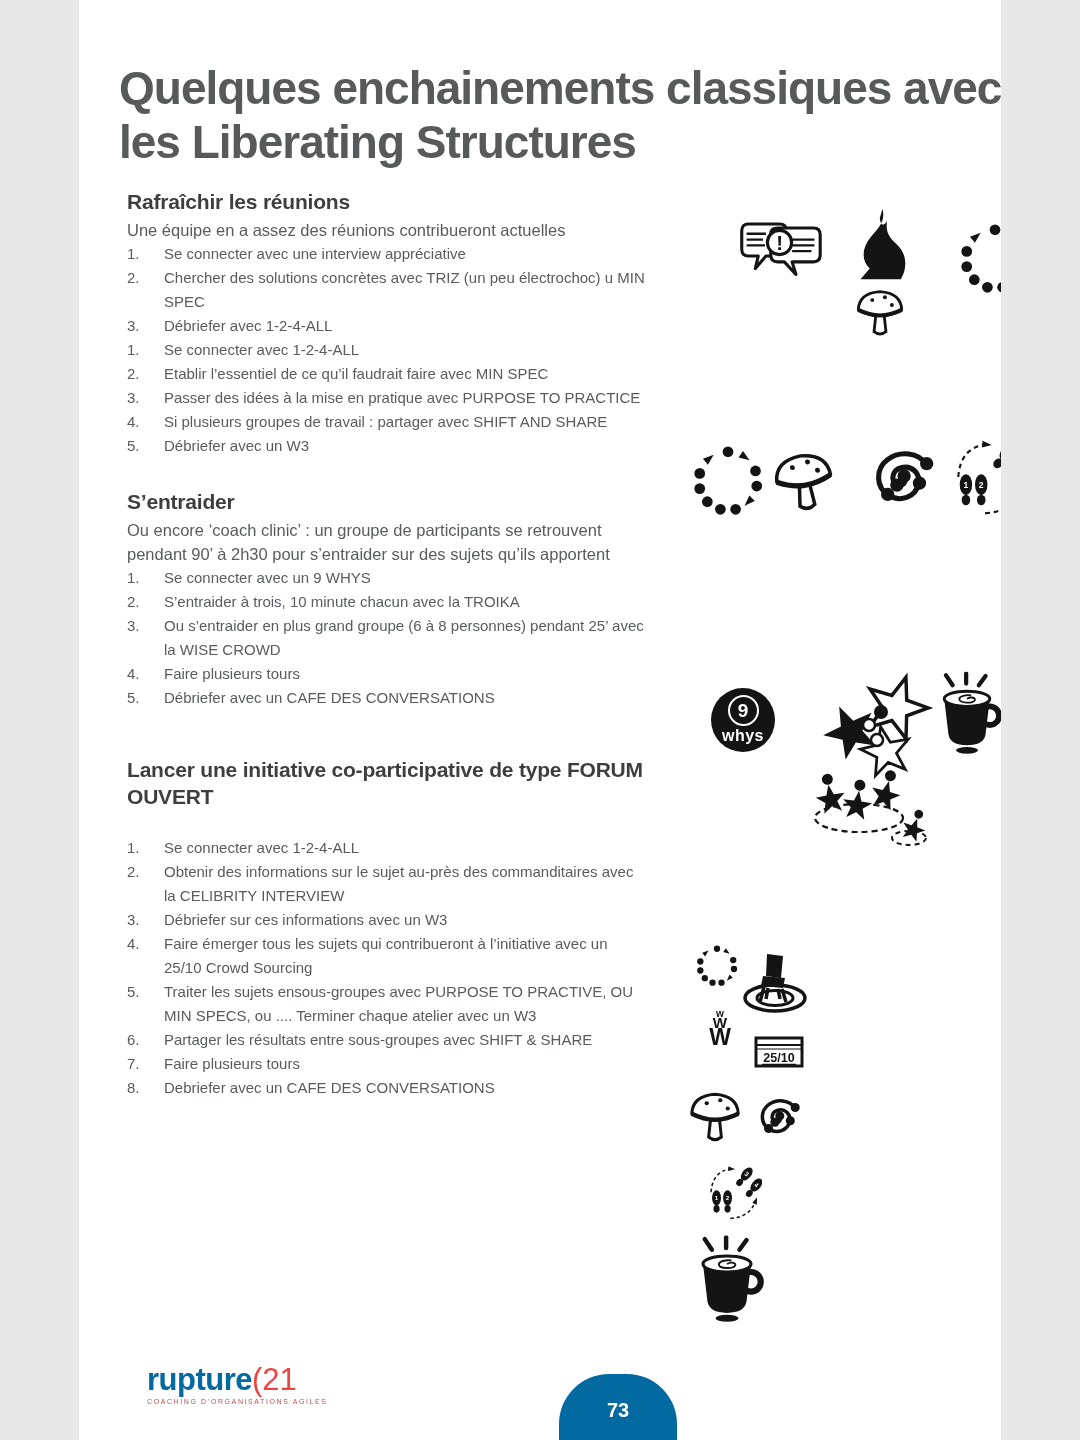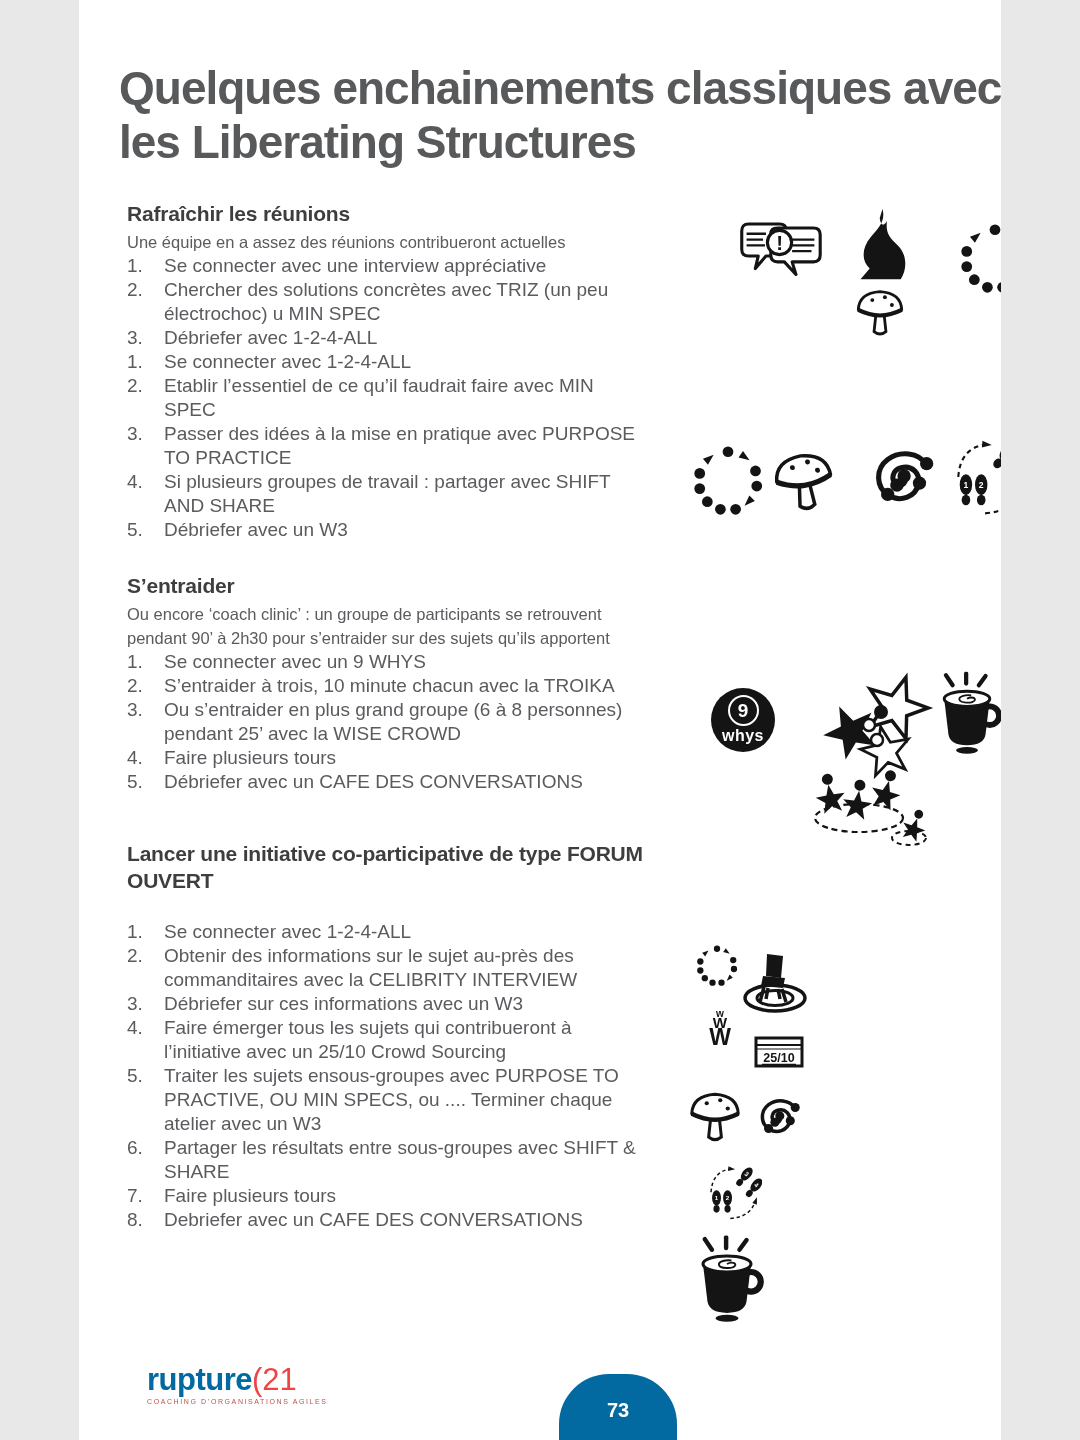--- a/index.html
+++ b/index.html
@@ -1,27 +1,27 @@
 <!DOCTYPE html>
 <html><head>
 <meta charset="utf-8">
 <style>
   html,body{margin:0;padding:0;background:#e8e8e8;}
   .page{position:relative;width:922px;height:1440px;background:#ffffff;margin:0 auto;
         font-family:"Liberation Sans",sans-serif;overflow:hidden;color:#595b5e;}
   .title{position:absolute;left:40px;top:30px;width:890px;font-size:46px;line-height:54px;
          font-weight:bold;color:#58595b;letter-spacing:-1px;}
-  .content{position:absolute;left:48px;top:200px;width:520px;}
+  .content{position:absolute;left:48px;top:188px;width:520px;}
   .sec h2{font-size:21px;line-height:27px;font-weight:bold;color:#3e3e40;margin:30px 0 3px 0;letter-spacing:-0.2px;}
   .sec:first-child h2{margin-top:0;}
   .sec4 h2{margin-top:46px;}
   .sec4 ol{margin-top:26px;}
   .intro{margin:0;font-size:16.5px;line-height:24px;}
   ol{list-style:none;margin:0;padding:0;counter-reset:step;}
-  ol li{position:relative;padding-left:37px;font-size:19px;line-height:24px;counter-increment:step;}
+  ol li{position:relative;padding-left:37px;font-size:15px;line-height:24px;counter-increment:step;}
   ol li::before{content:counter(step) ".";position:absolute;left:0;top:0;}
   .icon{position:absolute;}
   .icon svg{display:block;width:100%;height:100%;}
   
   .w3{display:flex;flex-direction:column;align-items:center;font-weight:bold;color:#141414;line-height:0.74;}
   .w3 .w3a{font-size:0.44em;}
   .w3 .w3b{font-size:0.66em;}
   .w3 .w3c{font-size:1em;}
   
   .ninewhys{width:64px;height:64px;border-radius:50%;background:#141414;display:flex;flex-direction:column;

